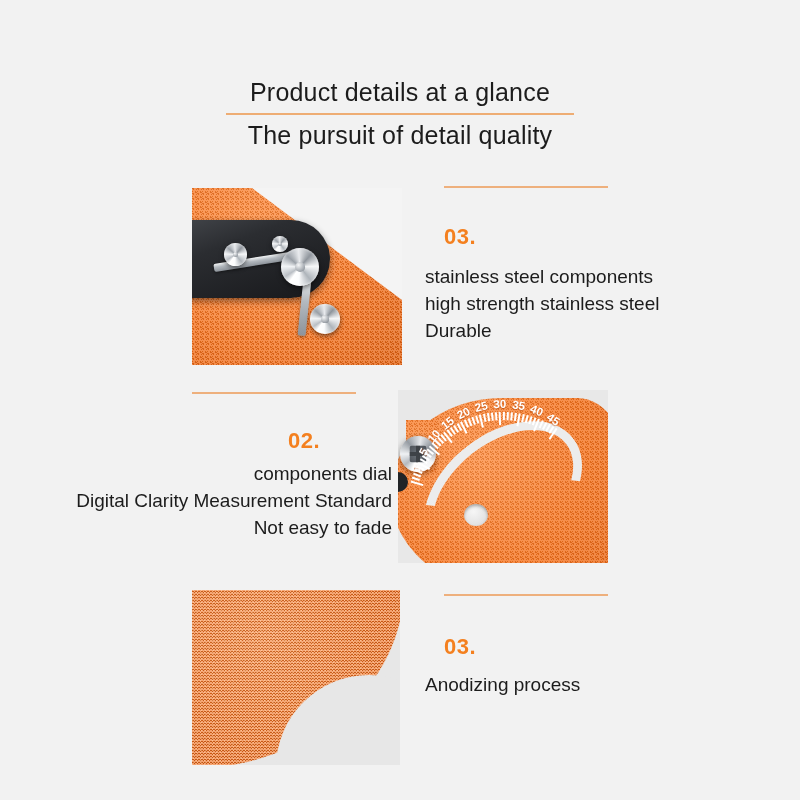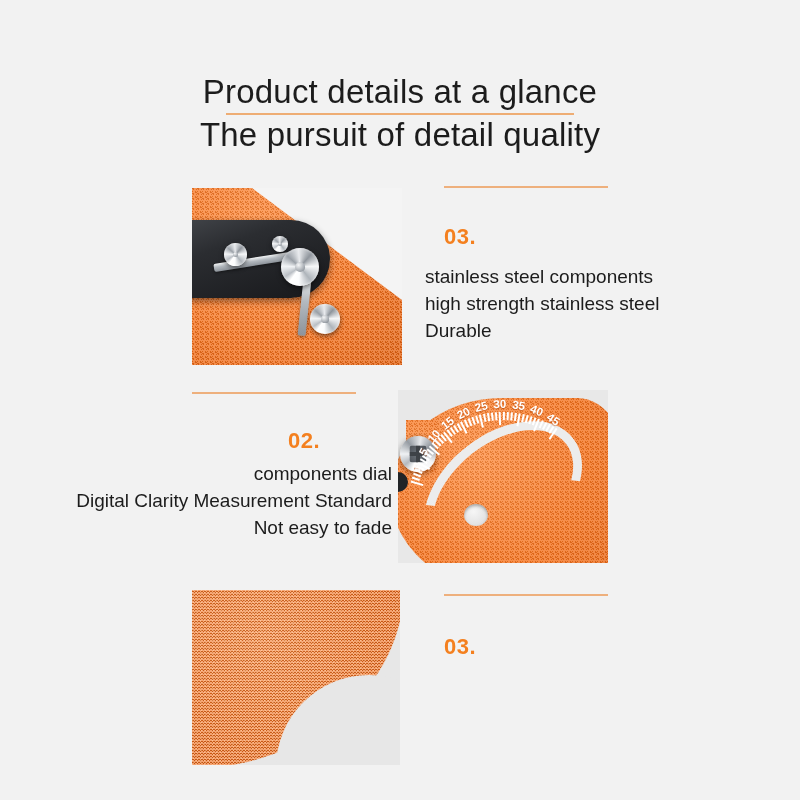--- a/index.html
+++ b/index.html
@@ -19,21 +19,21 @@
 
   
   #header {
     position: absolute;
     left: 0;
     top: 72px;
     width: 800px;
     text-align: center;
   }
   .title-line {
-    font-size: 33px;
+    font-size: 25px;
     font-weight: 400;
     line-height: 40px;
     letter-spacing: 0.2px;
     color: #1c1c1c;
     white-space: nowrap;
   }
   #title-rule {
     width: 348px;
     height: 2px;
     background: #eead74;
@@ -350,18 +350,19 @@
       <div class="p2-tick" style="width: 2px; height: 13px; top: 22px; transform: translateX(-50%) rotate(34deg);"></div>
       <div class="p2-label" style="top: 8px; transform: translateX(-50%) rotate(34deg);">45</div>
     </div>
 </div>
 
 <div class="accent-rule" style="left:444px; top:594px; width:164px;"></div>
 
 <div class="block-num" style="left:444px; top:634px;">03.</div>
 
 <div class="block-lines" style="left:425px; top:671px;">
+  <div>Anodizing process</div>
 </div>
 
 <div class="photo" id="photo-3">
   <div class="p3-grain"></div>
   <div class="p3-curve-cut"></div>
 </div>
 
 </body></html>

